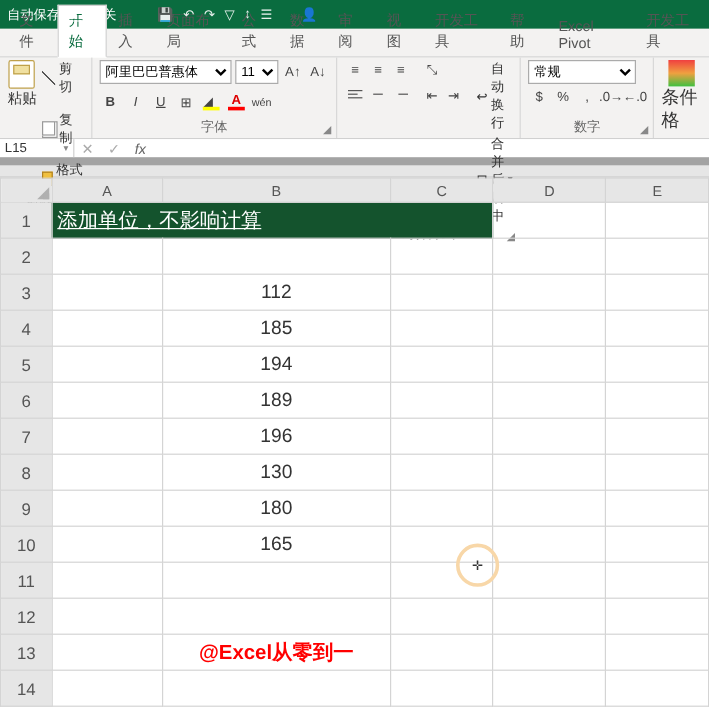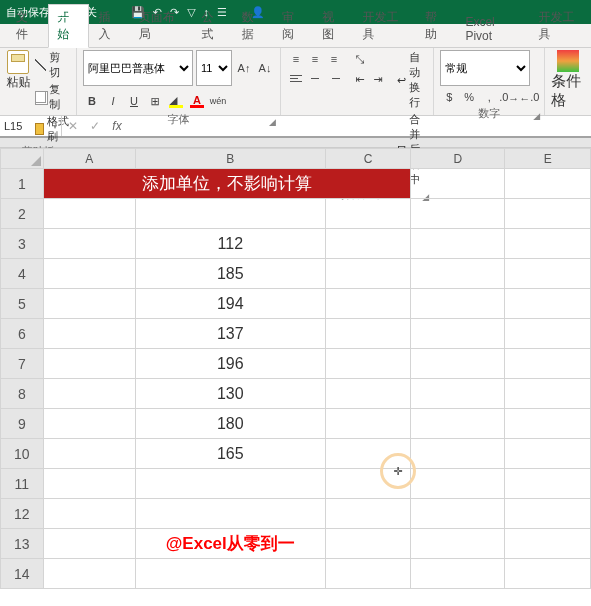--- a/index.html
+++ b/index.html
@@ -24,29 +24,29 @@
 
 .ribbon { height:68px; background:#f3f2f1; display:flex; border-bottom:1px solid #d0d0d0; }
 .group { border-right:1px solid #d8d8d8; padding:2px 6px 0 6px; display:flex; flex-direction:column; justify-content:space-between; height:100%; }
 .group .body { display:flex; gap:4px; align-items:flex-start; }
 .group .label { text-align:center; font-size:11px; color:#666; padding-bottom:2px; position:relative; }
 .group .label .dlg { position:absolute; right:-2px; bottom:2px; font-size:9px; color:#888; }
 
 .clipboard .paste { display:flex; flex-direction:column; align-items:center; width:34px; cursor:pointer; }
 .clipboard .paste .ico { width:22px; height:24px; background:#fff; border:1px solid #bfa04a; border-radius:2px; position:relative; }
 .clipboard .paste .ico::before{content:"";position:absolute;left:3px;top:3px;right:3px;height:6px;background:#f0e0a0;border:1px solid #bfa04a;}
-.clipboard .side { display:flex; flex-direction:column; gap:2px; font-size:11px; }
+.clipboard .side { display:flex; flex-direction:column; gap:12px; font-size:11px; }
 .clipboard .side div{display:flex;align-items:center;gap:3px;cursor:pointer;}
 .mini-ico{width:12px;height:12px;display:inline-block;}
 .cut{background:linear-gradient(45deg,transparent 45%,#555 45%,#555 55%,transparent 55%);}
 .copy{border:1px solid #999;background:#fff;box-shadow:1px 1px 0 #fff,1px 1px 0 1px #999;}
 .brush{background:#f0c040;border:1px solid #b08020;}
 
 .font .row{display:flex;gap:3px;align-items:center;margin-bottom:2px;}
-.font select,.num select{font-size:11px;height:36px;border:1px solid #ababab;background:#fff;}
+.font select,.num select{font-size:11px;height:20px;border:1px solid #ababab;background:#fff;}
 .font .fontname{width:110px;}
 .font .fontsize{width:36px;}
 .font .btn,.align .btn,.num .btn{width:18px;height:18px;display:flex;align-items:center;justify-content:center;border:1px solid transparent;cursor:pointer;font-size:11px;color:#444;}
 .bold{font-weight:bold;}
 .italic{font-style:italic;}
 .underline{text-decoration:underline;}
 .colorbox{width:14px;height:14px;position:relative;}
 .colorbox::after{content:"";position:absolute;left:0;right:0;bottom:0;height:3px;}
 .fill .colorbox::after{background:#ffff00;}
 .fontc .colorbox::after{background:#ff0000;}
@@ -64,21 +64,21 @@
 .align .side div{display:flex;align-items:center;gap:3px;cursor:pointer;}
 
 .num .body{flex-direction:column;gap:2px;}
 .num select{width:90px;}
 .num .row{display:flex;gap:2px;}
 
 .cond{display:flex;flex-direction:column;align-items:center;width:34px;cursor:pointer;font-size:15px;}
 .cond .ico{width:22px;height:22px;background:linear-gradient(#f04040,#f0a040,#40c040);}
 
 
-.fbar{height:22px;border-bottom:2px solid #a3a3a3;display:flex;align-items:center;background:#fff;}
+.fbar{height:22px;border-bottom:7px solid #a3a3a3;display:flex;align-items:center;background:#fff;}
 .fbar .namebox{width:62px;height:100%;border-right:1px solid #d0d0d0;display:flex;align-items:center;padding:0 4px;font-size:11px;}
 .fbar .namebox .dd{margin-left:auto;color:#888;font-size:8px;}
 .fbar .fxbtns{display:flex;align-items:center;height:100%;}
 .fbar .fxbtns span{width:22px;text-align:center;color:#aaa;cursor:pointer;}
 .fbar .fxbtns .fx{color:#666;font-style:italic;}
 .fbar .formula{flex:1;padding:0 4px;}
 
 
 .gap{height:10px;background:#e6e6e6;border-bottom:1px solid #ccc;}
 
@@ -89,21 +89,21 @@
 thead th{background:#e6e6e6;height:20px;font-size:12px;color:#555;}
 thead th.corner{width:40px;background:#e6e6e6;position:relative;}
 thead th.corner::after{content:"";position:absolute;right:2px;bottom:2px;border:5px solid transparent;border-right-color:#b0b0b0;border-bottom-color:#b0b0b0;}
 tbody th{background:#e6e6e6;width:40px;height:30px;font-size:14px;color:#555;text-align:center;}
 tbody td{height:30px;font-size:16px;text-align:center;color:#333;padding:0 4px;}
 .colA{width:86px;}
 .colB{width:178px;}
 .colC{width:80px;}
 .colD{width:88px;}
 .colE{width:80px;}
-.merged{background:#b91c1c;color:#fff;font-size:17px;text-align:center;}
+.merged{background:#14532d;color:#fff;font-size:17px;text-align:left;text-decoration:underline;}
 .red{color:#ff0000;font-weight:bold;font-size:17px;}
 
 .cursor-ring{position:absolute;width:36px;height:36px;border:3px solid #f8d7a8;border-radius:50%;display:flex;align-items:center;justify-content:center;pointer-events:none;}
 .cursor-ring::after{content:"✛";font-size:11px;color:#333;}
 </style>
 </head>
 <body>
 
 <div class="titlebar">
   <div class="autosave">
@@ -329,21 +329,21 @@
           <th>5</th>
           <td></td>
           <td>194</td>
           <td></td>
           <td></td>
           <td></td>
         </tr>
     <tr>
           <th>6</th>
           <td></td>
-          <td>137</td>
+          <td>189</td>
           <td></td>
           <td></td>
           <td></td>
         </tr>
     <tr>
           <th>7</th>
           <td></td>
           <td>196</td>
           <td></td>
           <td></td>

